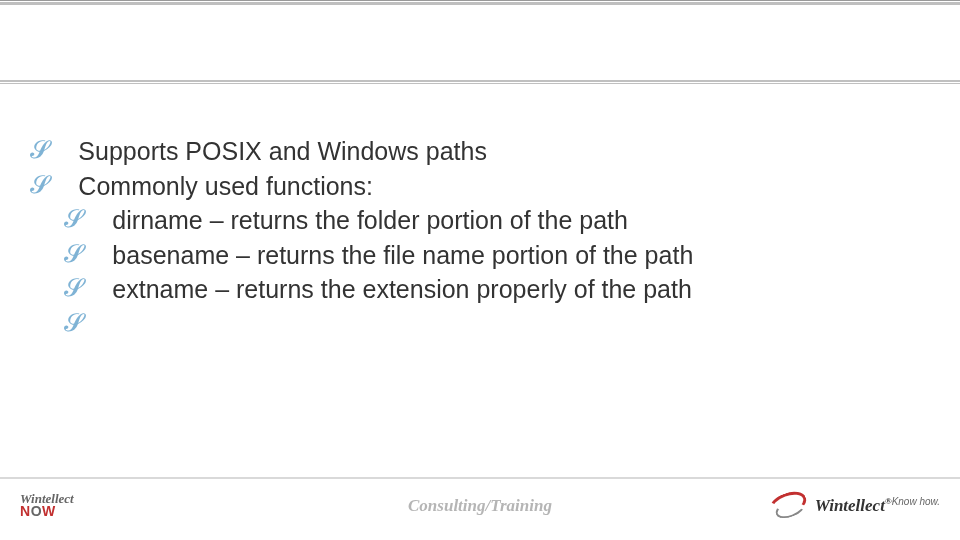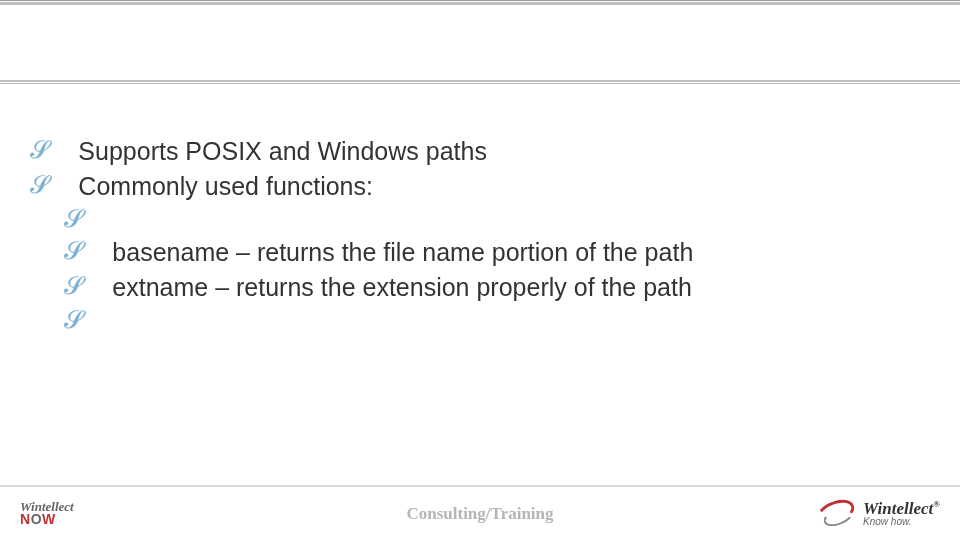--- a/index.html
+++ b/index.html
@@ -99,35 +99,36 @@
       margin-right: 2px;
       font-size: 25px;
       flex-shrink: 0;
     }
     .bullet-text {
       line-height: 1.3;
       margin-left: 27px;
     }
     .footer {
       position: absolute;
-      bottom: 0;
+      bottom: 8px;
       left: 0;
       right: 0;
       height: 55px;
       border-top: 2px solid #d9d9d9;
       display: flex;
       align-items: center;
       justify-content: space-between;
       padding: 0 20px;
     }
     .footer-center {
       position: absolute;
       left: 50%;
       transform: translateX(-50%);
       color: #b5b5b5;
+      font-style: italic;
       font-weight: 600;
       font-size: 17px;
       font-family: Georgia, serif;
     }
     .logo-left {
       display: flex;
       flex-direction: column;
       line-height: 0.9;
     }
     .logo-left-top {
@@ -180,21 +181,21 @@
       border: 2px solid #888;
       border-radius: 50%;
       border-top-color: transparent;
       border-right-color: transparent;
       transform: rotate(-20deg);
       top: 10px;
       left: 6px;
     }
     .logo-right-text {
       display: flex;
-      flex-direction: column;
+      flex-direction: row;
       line-height: 1;
     }
     .logo-right-name {
       font-style: italic;
       font-weight: 700;
       font-size: 17px;
       color: #333;
       font-family: Georgia, serif;
     }
     .logo-right-reg {
@@ -222,20 +223,21 @@
     <div class="bullet-item">
       <span class="bullet-icon">𝓢</span>
       <span class="bullet-text">Supports POSIX and Windows paths</span>
     </div>
     <div class="bullet-item">
       <span class="bullet-icon">𝓢</span>
       <span class="bullet-text">Commonly used functions:</span>
     </div>
     <div class="bullet-item sub">
       <span class="bullet-icon">𝓢</span>
+      <span class="bullet-text">dirname – returns the folder portion of the path</span>
     </div>
     <div class="bullet-item sub">
       <span class="bullet-icon">𝓢</span>
       <span class="bullet-text">basename – returns the file name portion of the path</span>
     </div>
     <div class="bullet-item sub">
       <span class="bullet-icon">𝓢</span>
       <span class="bullet-text">extname – returns the extension properly of the path</span>
     </div>
     <div class="bullet-item sub">

